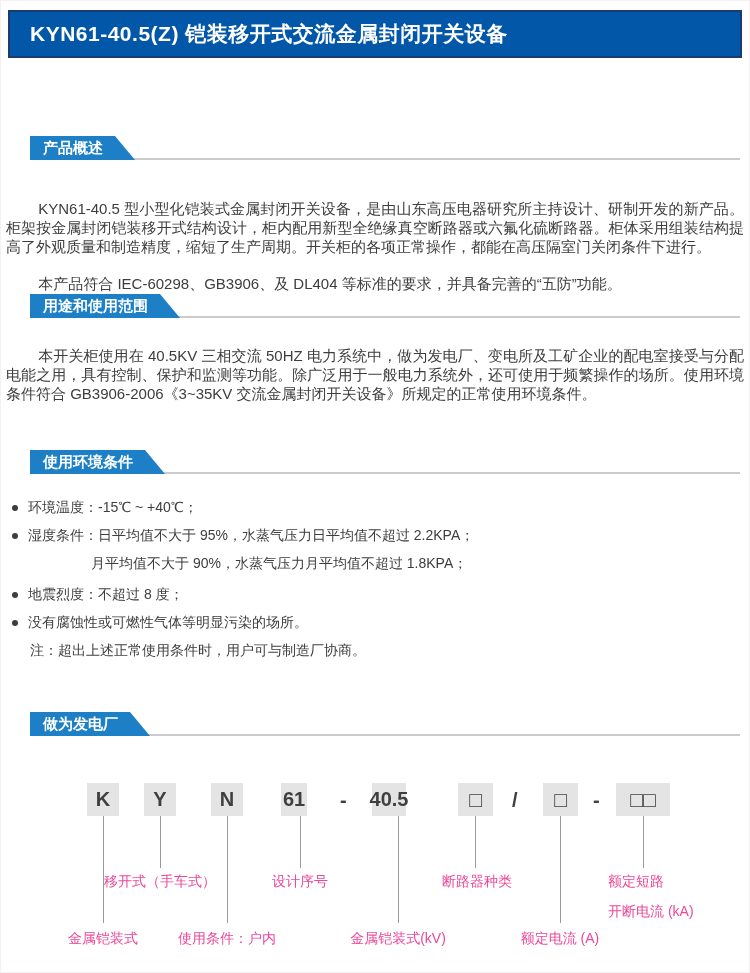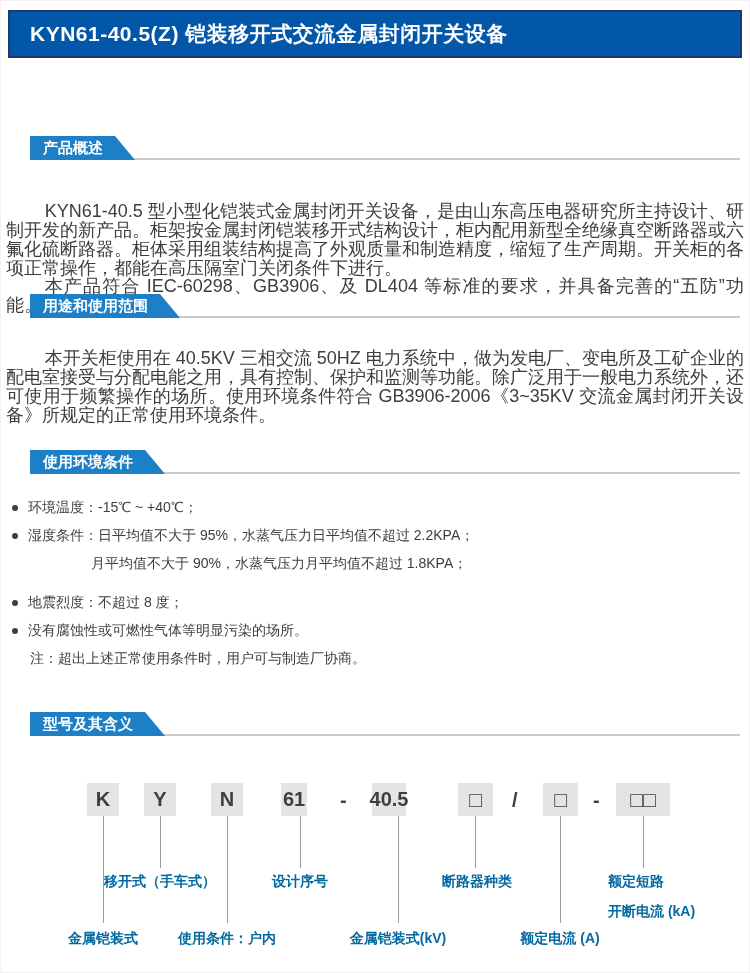--- a/index.html
+++ b/index.html
@@ -25,47 +25,47 @@
   .flag {
     position:absolute; left:0; bottom:0; z-index:2;
     display:inline-block; background:#1d80c6; color:#ffffff;
     font-size:15px; font-weight:bold; line-height:24px; height:24px;
     padding:0 32px 0 13px;
     clip-path:polygon(0 0, calc(100% - 20px) 0, 100% 100%, 0 100%);
   }
   
   .para {
     position:absolute; left:6px; right:6px;
-    font-size:18px; line-height:19px; color:#3d3d3d;
+    font-size:15px; line-height:19px; color:#3d3d3d;
     text-align:justify; text-indent:2.15em;
   }
   
   .env-list { position:absolute; left:12px; right:16px; font-size:14px; color:#3d3d3d; }
   .env-item { position:relative; padding-left:16px; line-height:19px; margin-bottom:9px; }
   .env-item .dot {
     position:absolute; left:0; top:6.5px; width:6px; height:6px;
     border-radius:50%; background:#3d3d3d;
   }
-  .env-cont { padding-left:79px; line-height:19px; margin-bottom:20px; }
+  .env-cont { padding-left:79px; line-height:19px; margin-bottom:12px; }
   .env-note { padding-left:18px; line-height:19px; }
   
   .diagram { position:absolute; top:780px; left:0; width:750px; height:185px; }
   .dg-box {
     position:absolute; top:3px; height:33px; background:#e4e4e4;
     color:#3f3f3f; font-weight:bold; font-size:20px;
     display:flex; align-items:center; justify-content:center; box-sizing:border-box;
   }
   .dg-box.square { font-size:21px; }
   .dg-sep { position:absolute; top:9px; font-size:20px; font-weight:bold; color:#3f3f3f; }
   .dg-line { position:absolute; width:1px; background:#9a9a9a; top:36px; }
   .dg-line.short { height:52px; }
   .dg-line.long  { height:107px; }
   .dg-label {
-    position:absolute; font-size:14px; color:#0369a1; line-height:19px;
-    text-align:center; white-space:nowrap;font-weight:bold;
+    position:absolute; font-size:14px; color:#ec4899; line-height:19px;
+    text-align:center; white-space:nowrap;
   }
   .dg-label.left { text-align:left; }
 </style>
 </head>
 <body>
 
 <div class="page">
 
   <header class="title-bar">
     <span>KYN61-40.5(Z) 铠装移开式交流金属封闭开关设备</span>
@@ -104,21 +104,21 @@
     </div>
     <div class="env-item">
       <span class="dot"></span>
       <span>没有腐蚀性或可燃性气体等明显污染的场所。</span>
     </div>
     <div class="env-note">注：超出上述正常使用条件时，用户可与制造厂协商。</div>
   </div>
 
   <div class="sec-head" style="top:712px">
     <span class="rule"></span>
-    <span class="flag">型号及其含义</span>
+    <span class="flag">做为发电厂</span>
   </div>
 
   <div class="diagram">
 
     <div class="dg-box" style="left:87px;width:32px">K</div>
     <div class="dg-box" style="left:144px;width:32px">Y</div>
     <div class="dg-box" style="left:211px;width:32px">N</div>
     <div class="dg-box" style="left:281px;width:26px">61</div>
     <div class="dg-sep" style="left:340px">-</div>
     <div class="dg-box" style="left:372px;width:34px">40.5</div>

